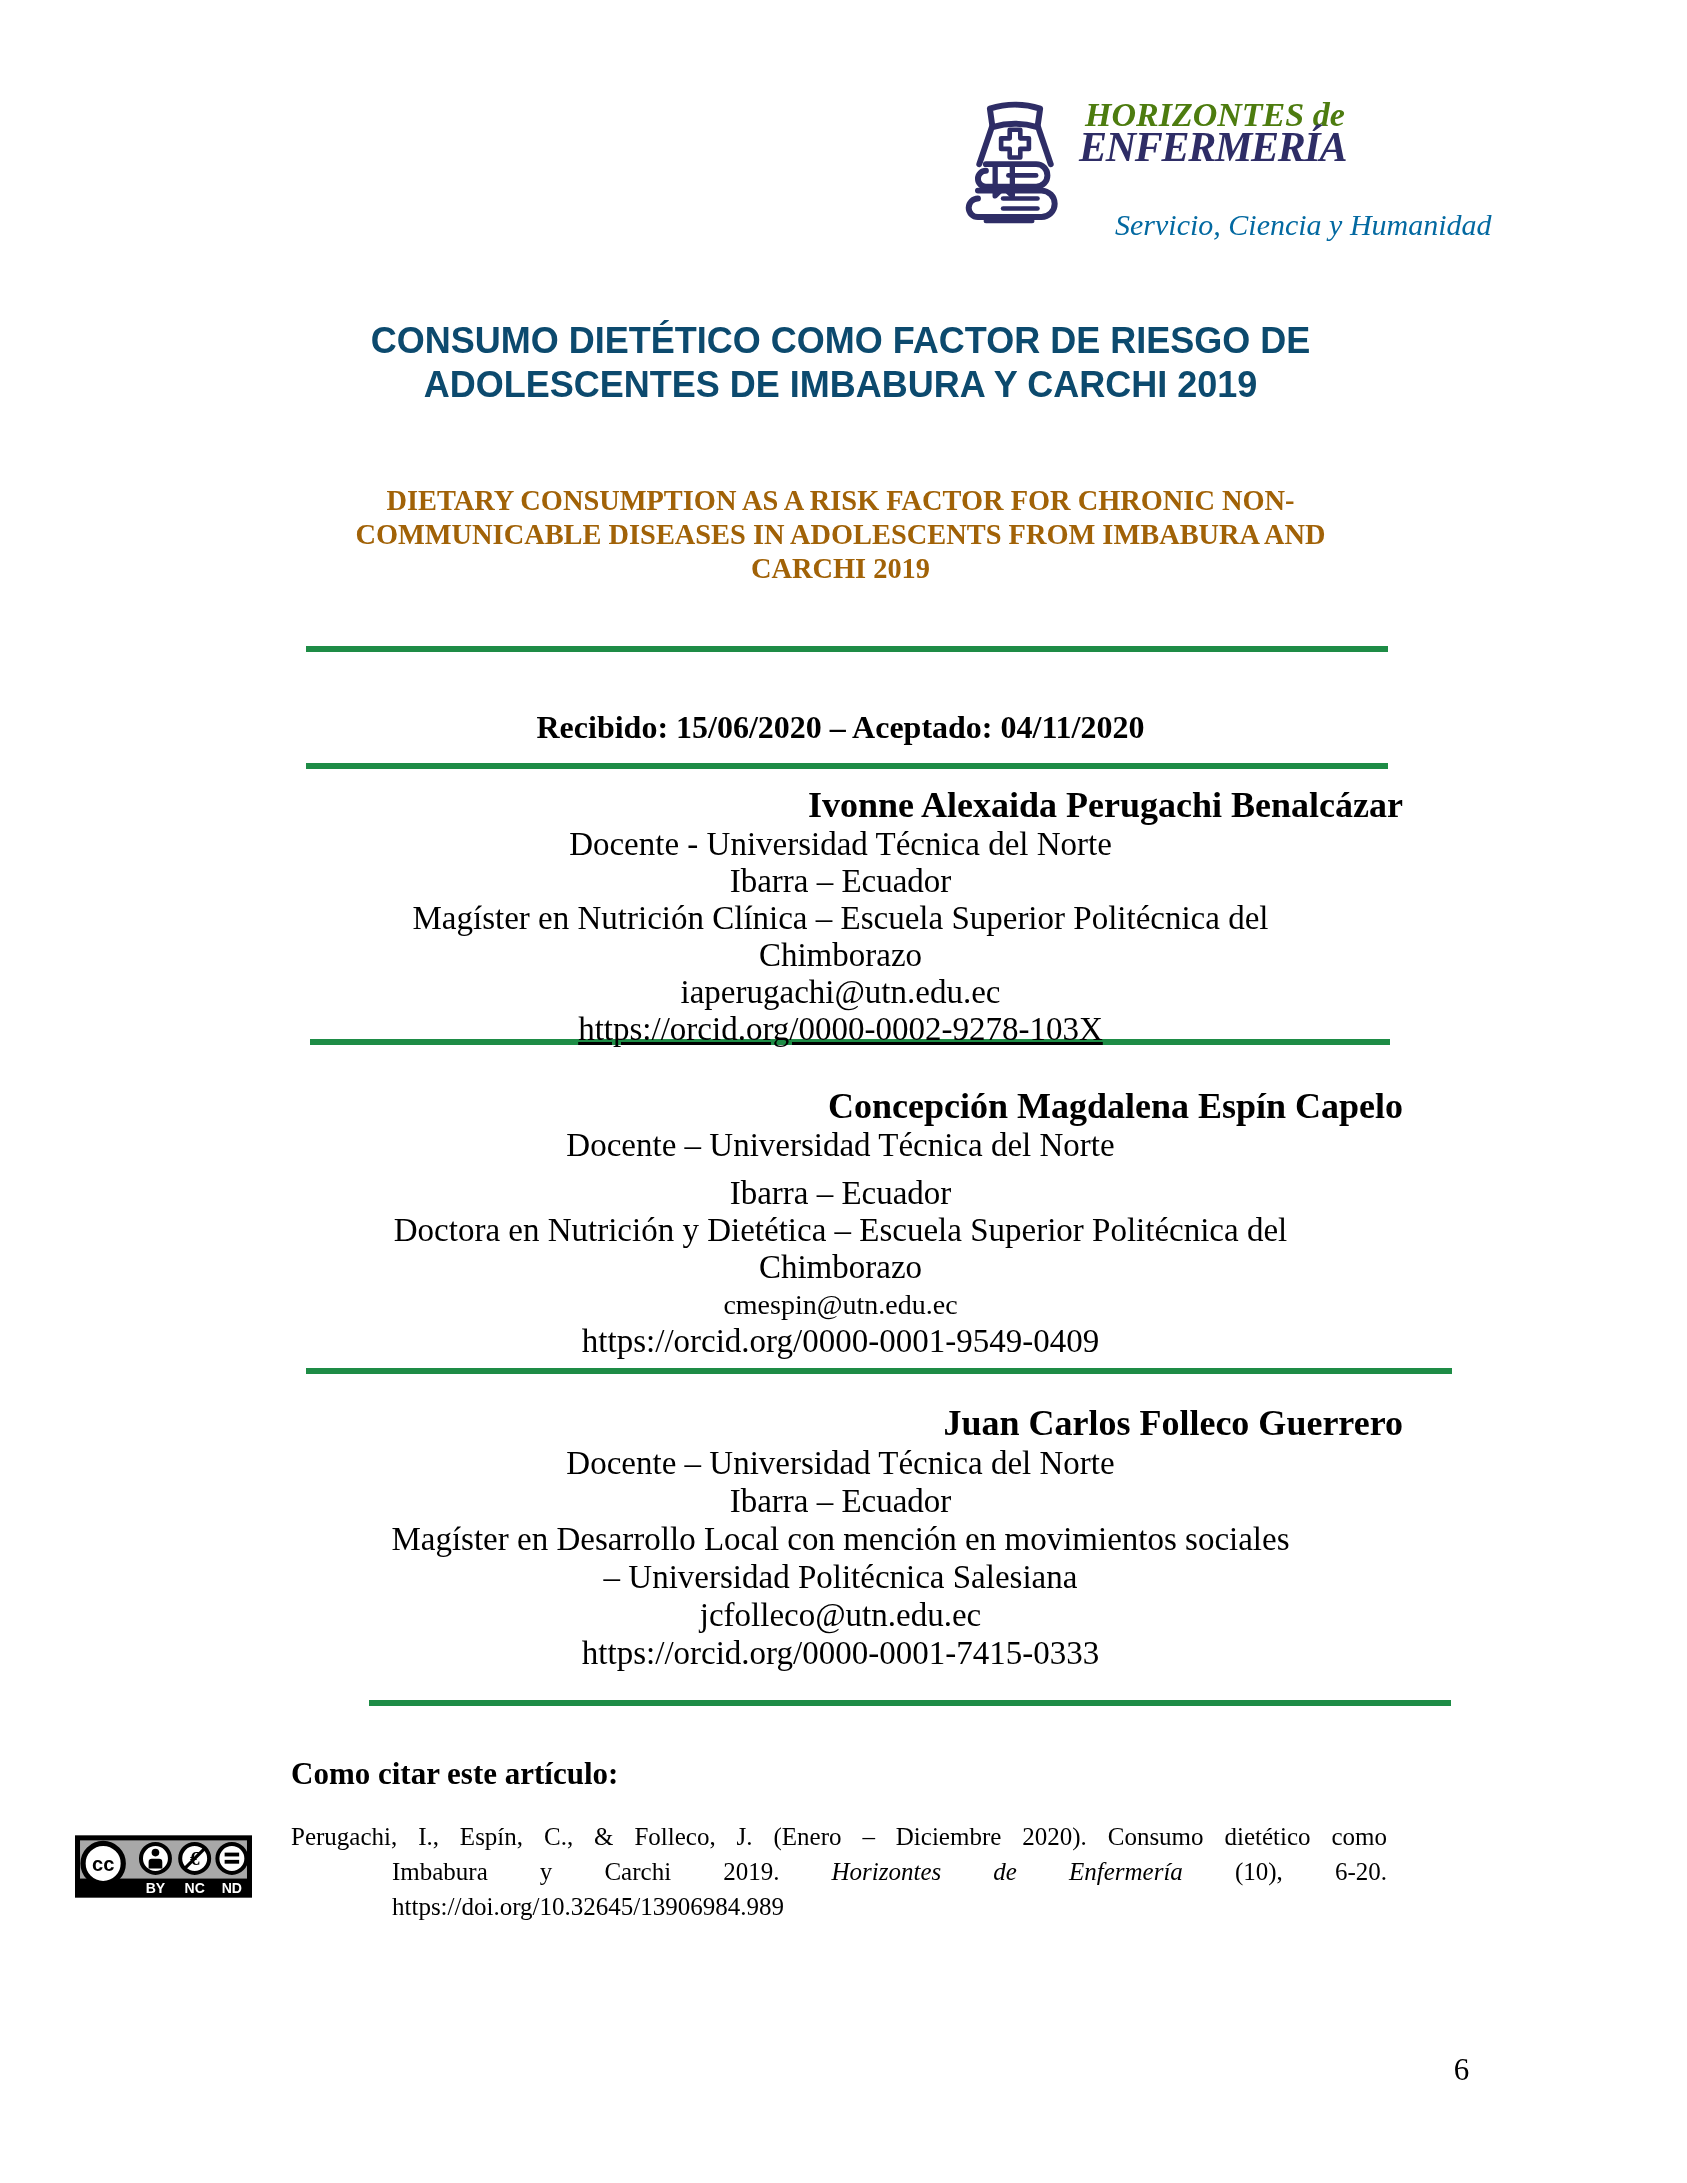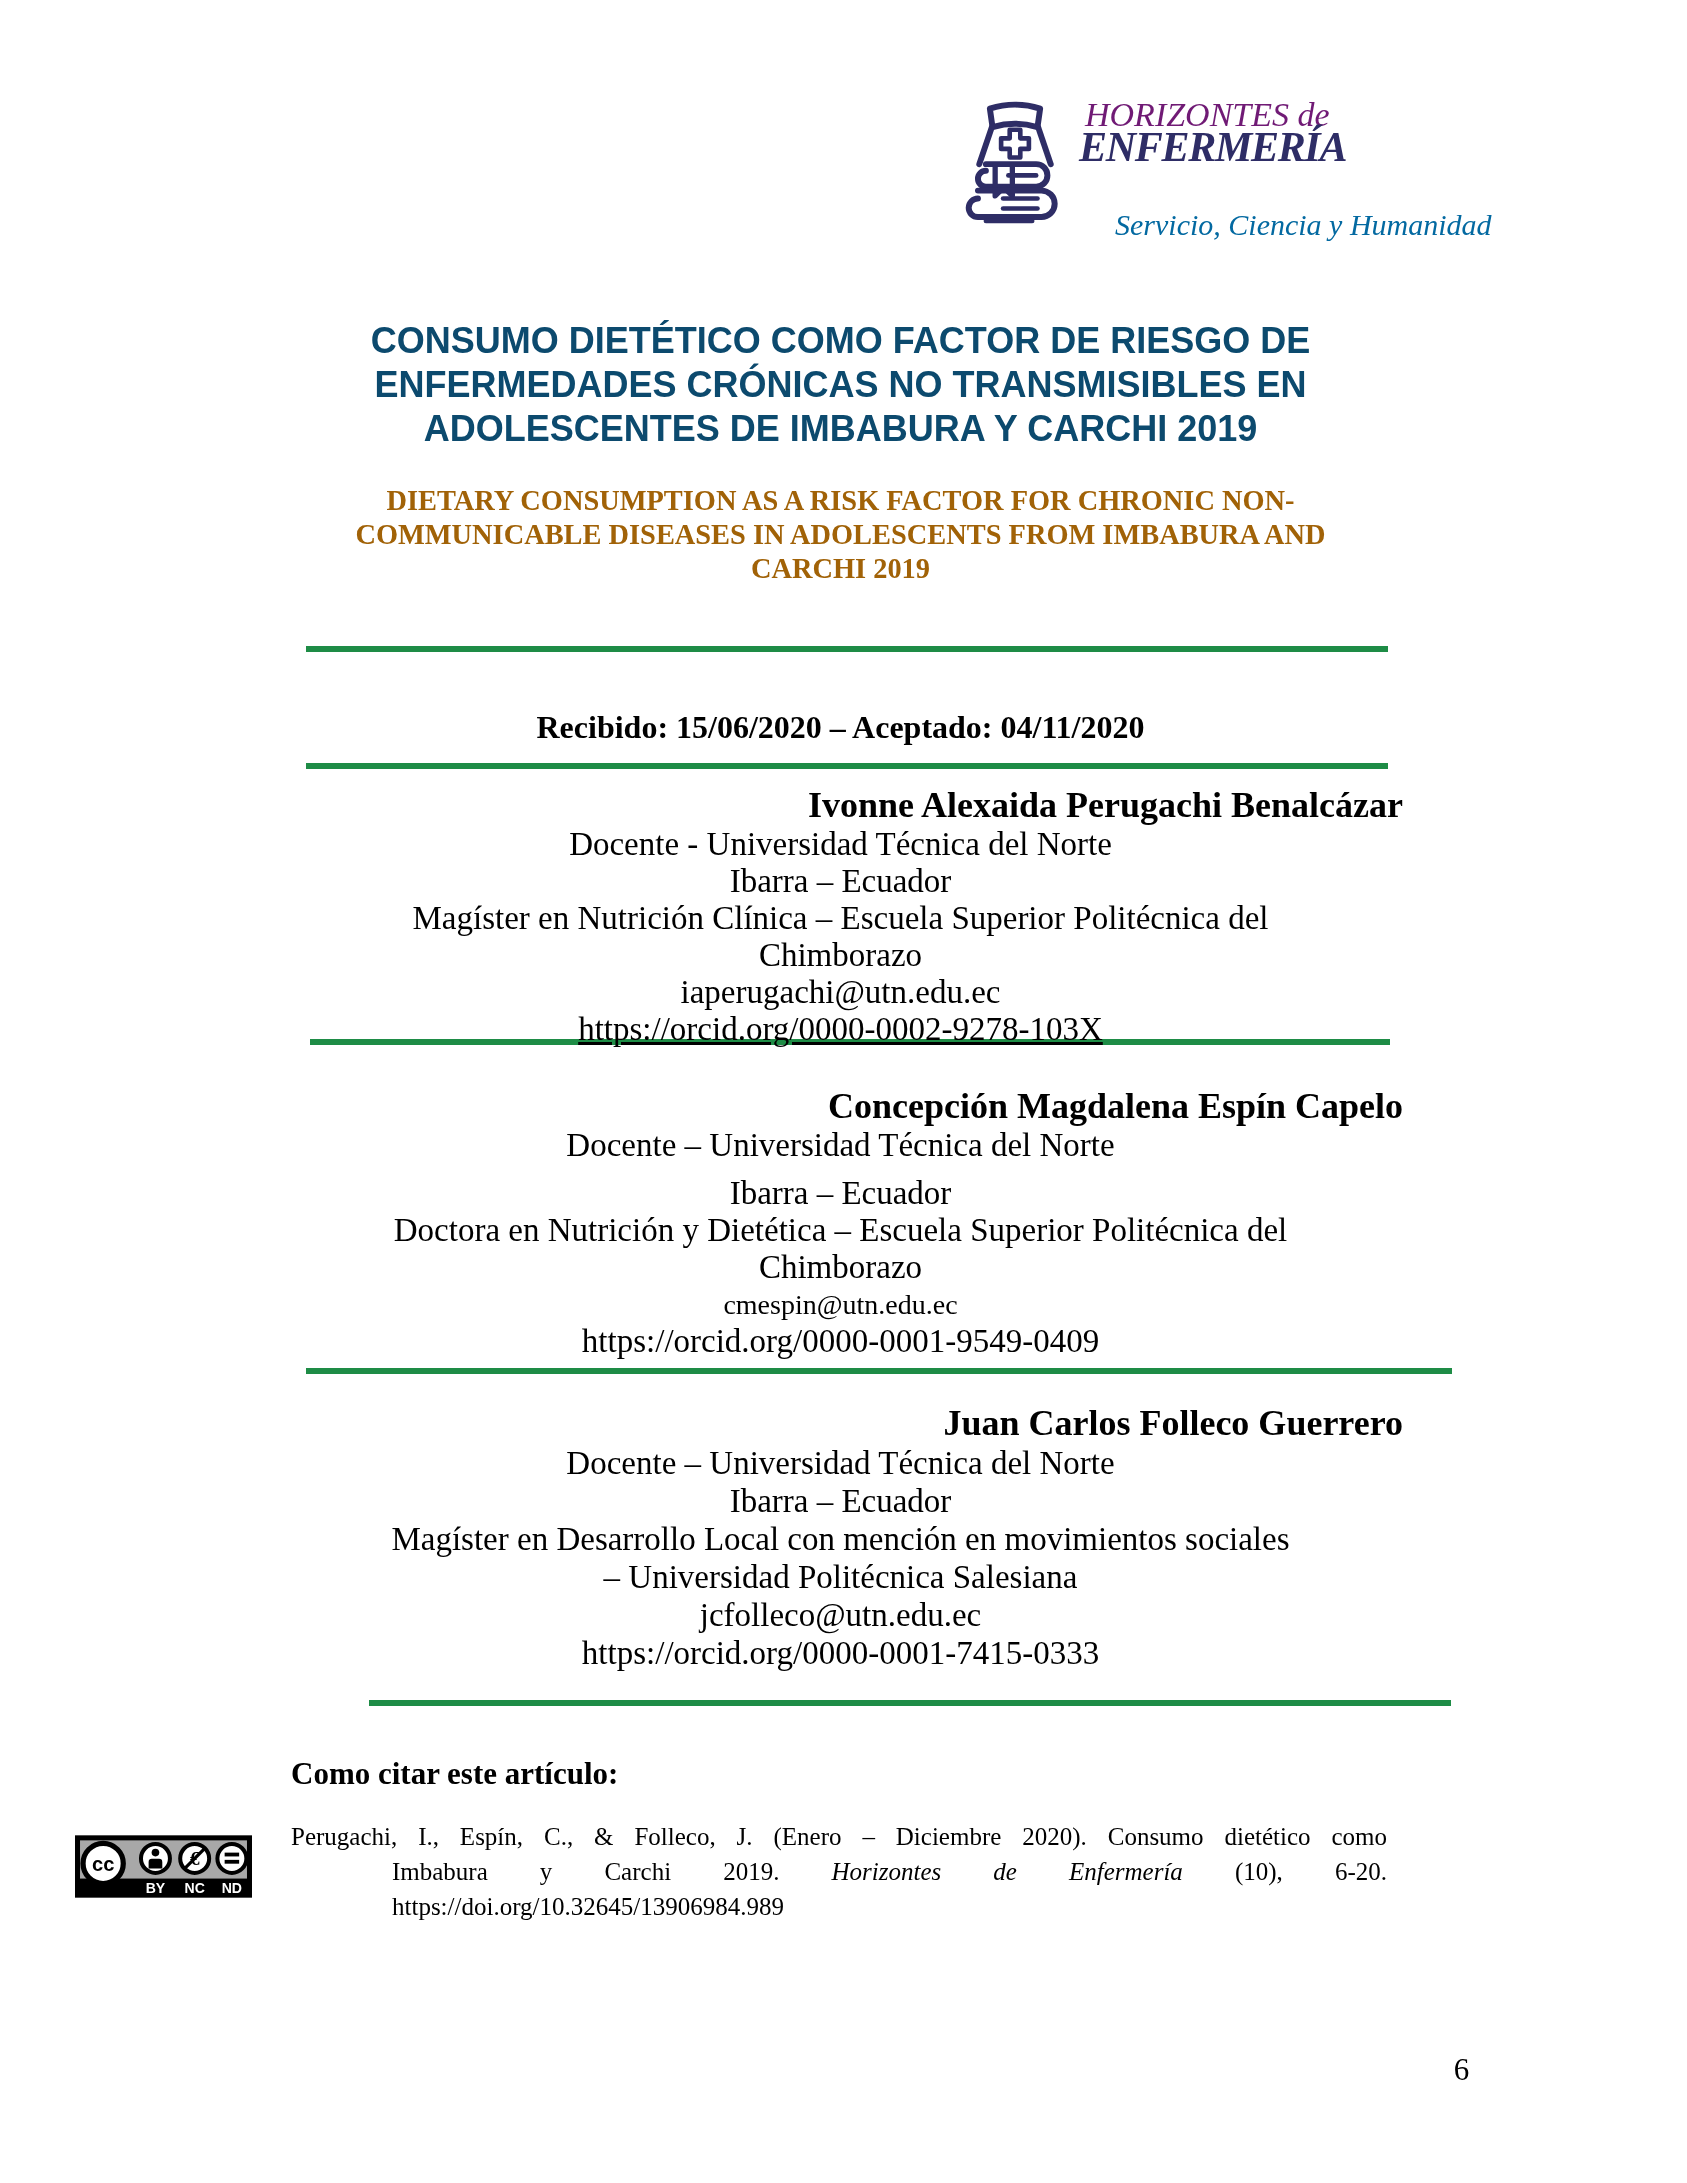--- a/index.html
+++ b/index.html
@@ -2,22 +2,22 @@
 <html style="font-size:10.6px"><head>
 <meta charset="utf-8">
 <style>
   html,body{margin:0;padding:0;background:#ffffff;}
   #page{position:relative;width:1687px;height:2183px;background:#ffffff;overflow:hidden;
         font-family:"Liberation Serif","DejaVu Serif",serif;color:#000;}
 
   
   #logo{position:absolute;left:953px;top:85px;width:556px;height:169px;}
   #logo .icon{position:absolute;left:9.3px;top:13.2px;width:106px;height:127px;}
-  .logo-top{position:absolute;left:132px;top:10.6px;font-size:34px;font-weight:normal;font-style:italic;
-            color:#701a75;white-space:nowrap;letter-spacing:0px;}
+  .logo-top{position:absolute;left:132px;top:10.6px;font-size:34px;font-weight:bold;font-style:italic;
+            color:#4d7c0f;white-space:nowrap;letter-spacing:0px;}
   .logo-main{position:absolute;left:126px;top:38px;font-size:42px;font-weight:bold;font-style:italic;
              color:#2e2d66;white-space:nowrap;letter-spacing:-1.3px;}
   .logo-tag{position:absolute;left:130px;top:123px;font-size:30px;font-style:italic;
             color:#0369a1;white-space:nowrap;margin-left:32px;}
 
   
   .center-col{position:absolute;left:278px;width:1125px;text-align:center;}
   #title{top:319px;font-family:"Liberation Sans",sans-serif;font-weight:bold;
          font-size:36px;line-height:44px;color:#0c4a6e;}
   #subtitle{top:484px;font-weight:bold;font-size:28.4px;line-height:34px;color:#a16207;}
@@ -76,21 +76,20 @@
       <path d="M62,167 h52" stroke-width="7"></path>
       <path d="M36,186 h70" stroke-width="7"></path>
     </svg>
     <div class="logo-top">HORIZONTES de</div>
     <div class="logo-main">ENFERMERÍA</div>
     <div class="logo-tag">Servicio, Ciencia y Humanidad</div>
   </div>
 
   <div id="title" class="center-col">
     <div>CONSUMO DIETÉTICO COMO FACTOR DE RIESGO DE</div>
-    <div>ENFERMEDADES CRÓNICAS NO TRANSMISIBLES EN</div>
     <div>ADOLESCENTES DE IMBABURA Y CARCHI 2019</div>
   </div>
 
   <div id="subtitle" class="center-col">
     <div>DIETARY CONSUMPTION AS A RISK FACTOR FOR CHRONIC NON-</div>
     <div>COMMUNICABLE DISEASES IN ADOLESCENTS FROM IMBABURA AND</div>
     <div>CARCHI 2019</div>
   </div>
 
   <div class="grule" style="left:306px;top:646px;width:1082px;"></div>

